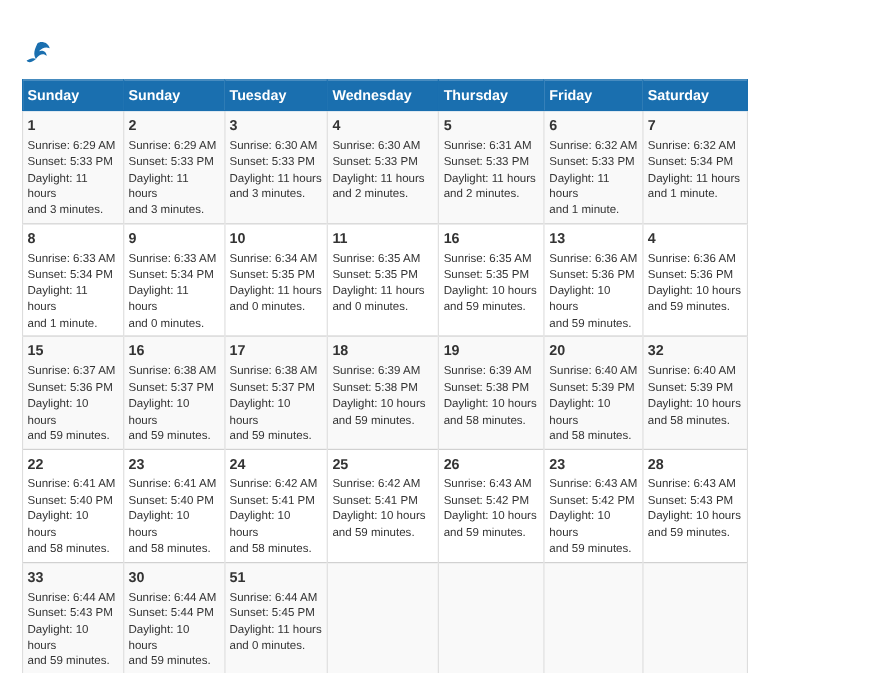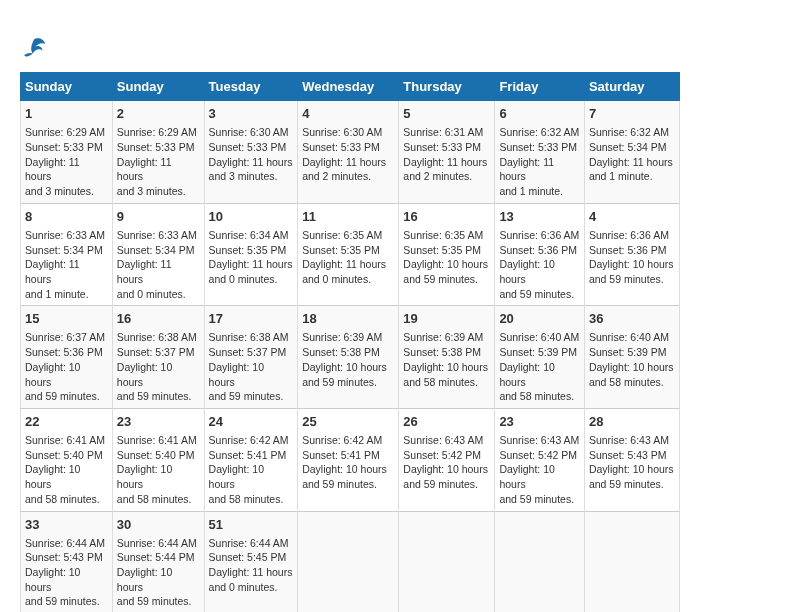--- a/index.html
+++ b/index.html
@@ -271,21 +271,21 @@
             <div>and 58 minutes.</div>
           </td>
           <td>
             <span class="day-num">20</span>
             <div>Sunrise: 6:40 AM</div>
             <div>Sunset: 5:39 PM</div>
             <div>Daylight: 10 hours</div>
             <div>and 58 minutes.</div>
           </td>
           <td>
-            <span class="day-num">36</span>
+            <span class="day-num">32</span>
             <div>Sunrise: 6:40 AM</div>
             <div>Sunset: 5:39 PM</div>
             <div>Daylight: 10 hours</div>
             <div>and 58 minutes.</div>
           </td>
         </tr>
         <tr>
           <td>
             <span class="day-num">22</span>
             <div>Sunrise: 6:41 AM</div>

